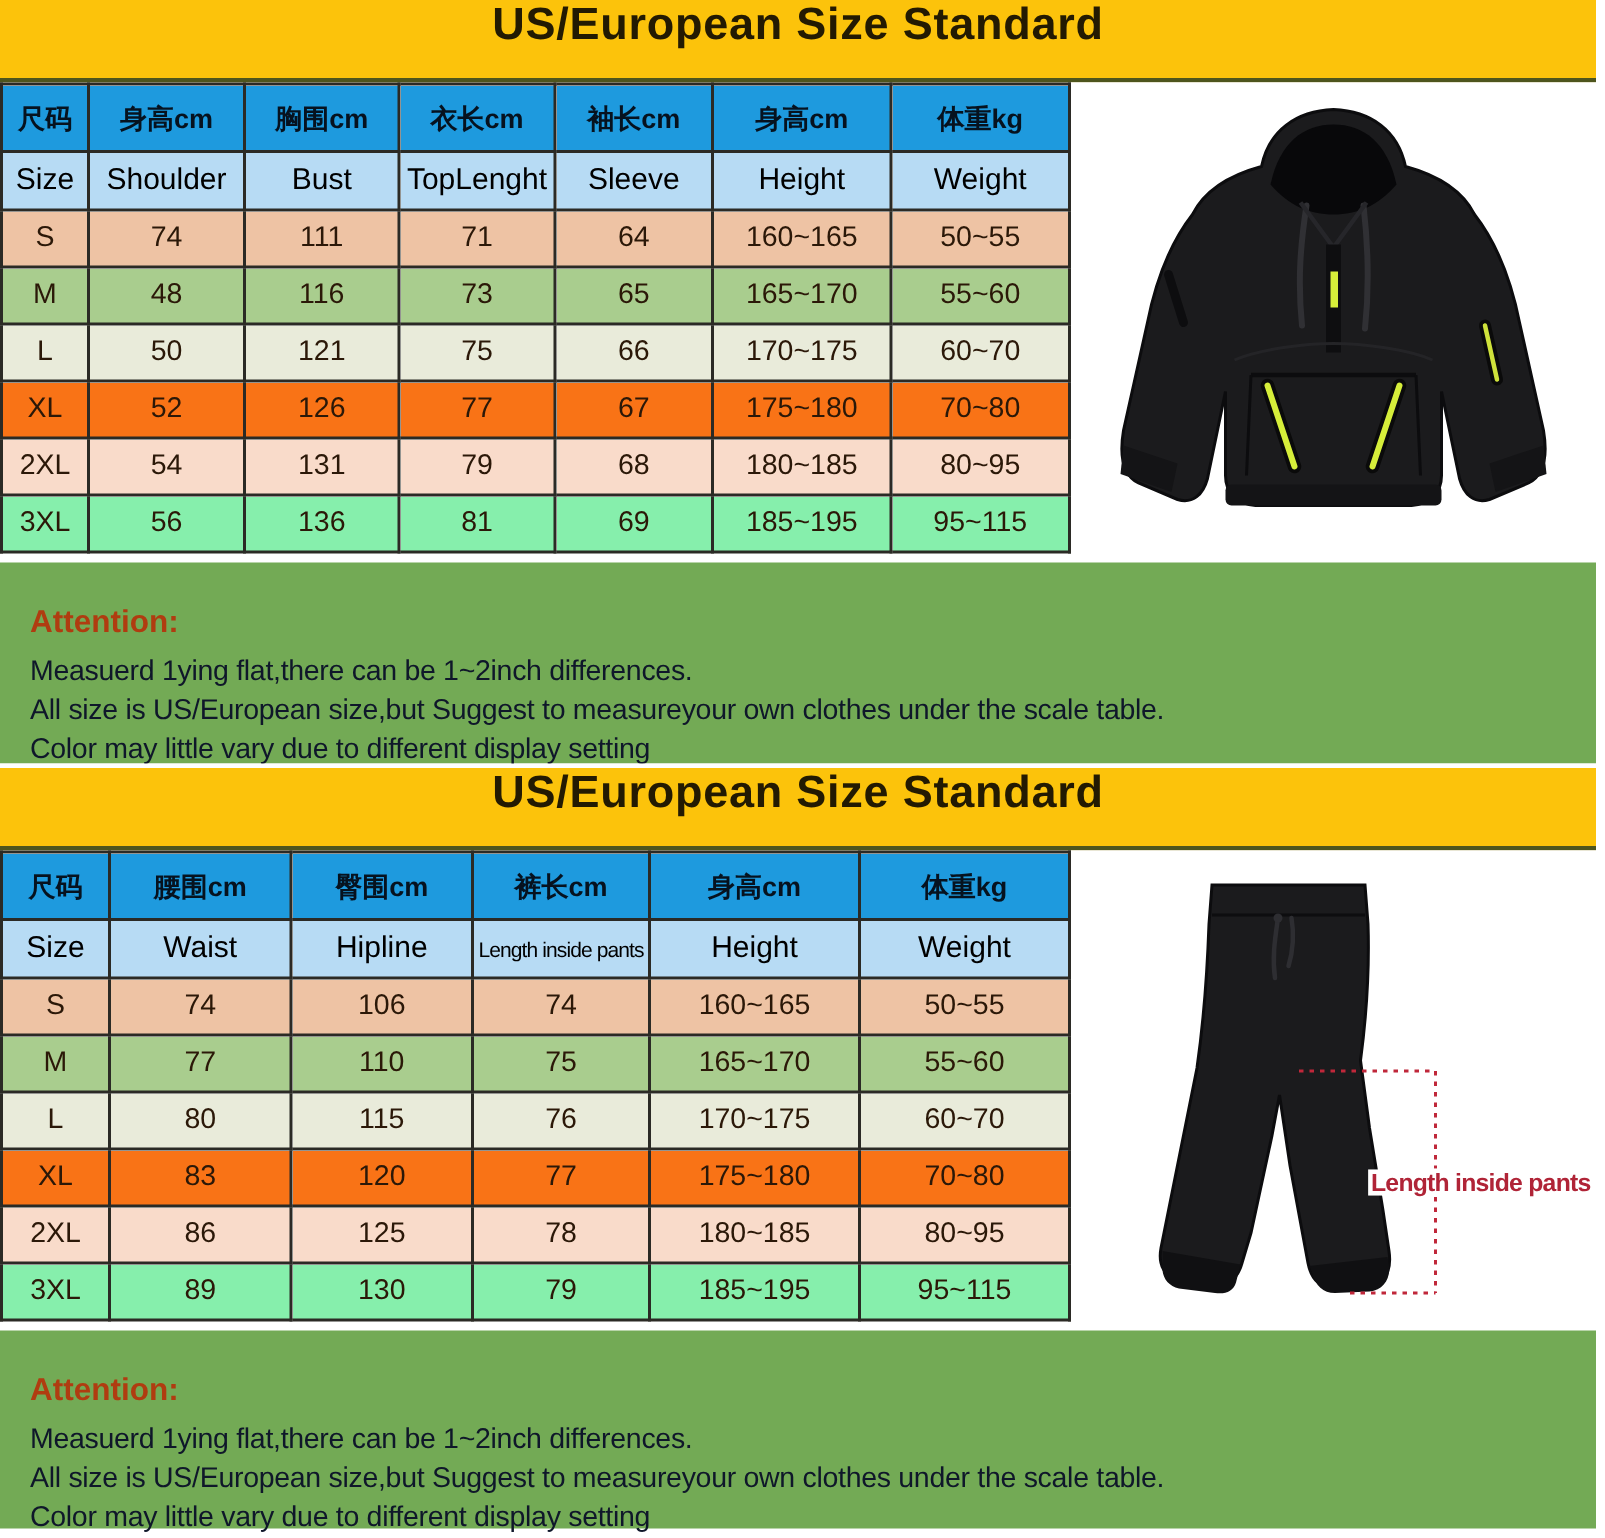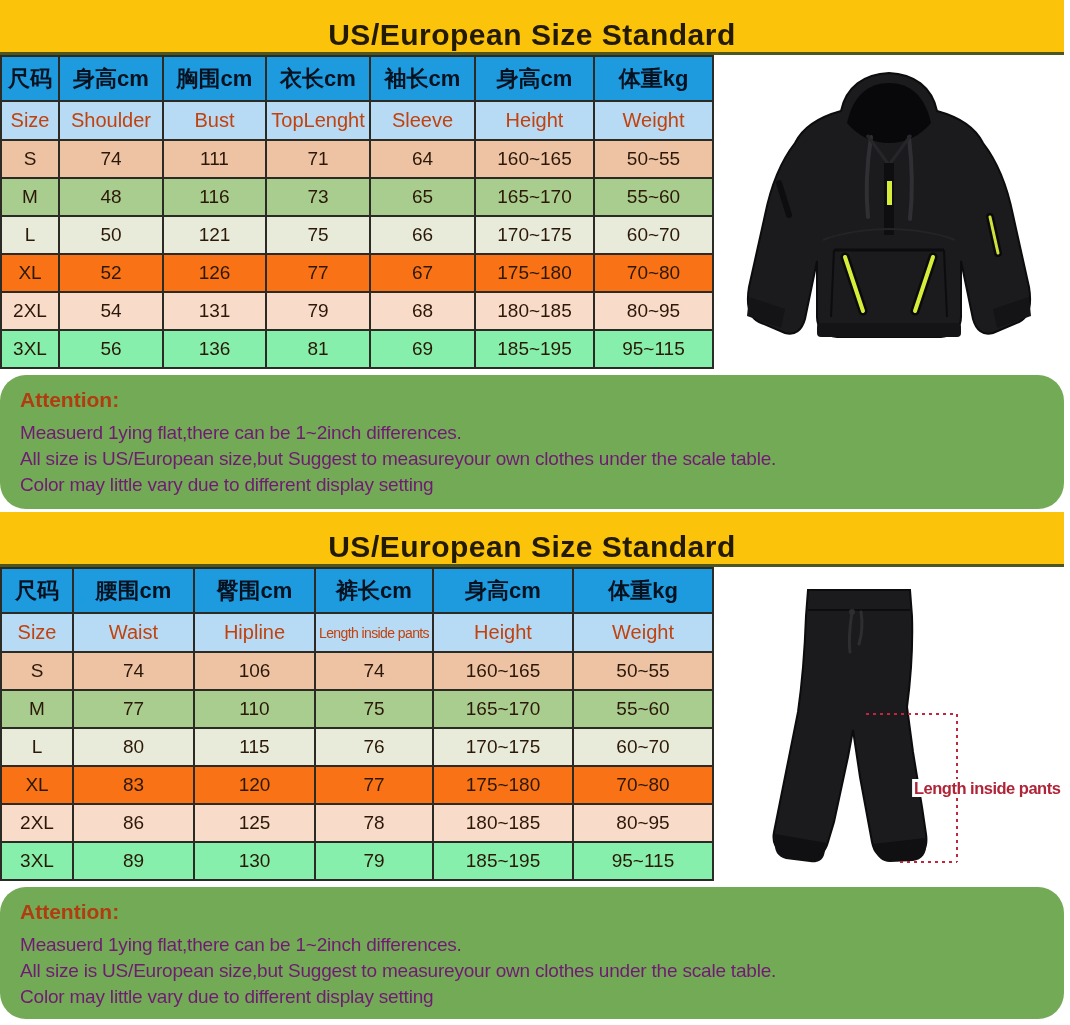--- a/index.html
+++ b/index.html
@@ -6,62 +6,62 @@
   html,body { background:#ffffff; }
   .page {
     width:1070px; height:1025px; background:#ffffff; overflow:hidden;
     font-family:"Liberation Sans","DejaVu Sans",sans-serif; position:relative;
   }
   .inner { width:1064px; height:100%; display:flex; flex-direction:column; }
 
   
   .banner {
     height:55px; background:#fcc30b; border-bottom:3px solid #4e551d;
-    display:flex; align-items:flex-end; justify-content:center; flex:0 0 auto;
+    display:flex; align-items:flex-start; justify-content:center; flex:0 0 auto;
   }
   .banner .title {
     font-size:30px; font-weight:700; color:#231a02; letter-spacing:0.5px;
   }
 
   
   .content { height:320px; display:flex; flex:0 0 auto; background:#ffffff; }
   .table-wrap { flex:0 0 712px; }
   table.size-table {
     border-collapse:collapse; table-layout:fixed; width:712px;
   }
   table.size-table th, table.size-table td {
     border:2px solid #2b2a25; text-align:center; vertical-align:middle;
     padding:0; overflow:hidden; white-space:nowrap;
   }
   tr.cn-row { height:45px; }
-  tr.cn-row th { background:#1e9ade; color:#06121f; font-size:22px; font-weight:700; }
+  tr.cn-row th { background:#1e9ade; color:#06121f; font-size:18px; font-weight:700; }
   tr.en-row { height:39px; }
-  tr.en-row th { background:#b7dbf4; color:#c2410c; font-size:20px; font-weight:400;margin-left:36px; }
+  tr.en-row th { background:#b7dbf4; color:#000000; font-size:20px; font-weight:400;margin-left:36px; }
   tr.en-row th.small { font-size:14px; letter-spacing:-0.6px; }
   tr.data-row { height:38px; }
   tr.data-row td { font-size:19px; color:#2b1808; }
   tr.r0 td { background:#eec3a4; }
   tr.r1 td { background:#a9cd8e; }
   tr.r2 td { background:#e9ebda; }
   tr.r3 td { background:#f97316; }
   tr.r4 td { background:#f9dbca; }
   tr.r5 td { background:#86efac; }
 
   .figure {
     flex:1 1 auto; display:flex; align-items:center; justify-content:center;
     background:#ffffff;
   }
 
   
   .attention {
-    background:#73aa55; padding:13px 0 0 20px; flex:0 0 auto; height:134px;border-radius:26px;
+    background:#73aa55; padding:28px 0 0 20px; flex:0 0 auto; height:134px;
   }
   .attention.last { height:132px; }
   .attn-heading { color:#b03c10; font-size:21px; font-weight:700; margin-bottom:8px; }
-  .attn-line { color:#701a75; font-size:19px; line-height:26px; letter-spacing:-0.2px; }
+  .attn-line { color:#0f172a; font-size:19px; line-height:26px; letter-spacing:-0.2px; }
 
   .gap { height:3px; background:#ffffff; flex:0 0 auto; }
 </style>
 </head>
 <body>
 
 <div class="page">
 <div class="inner">
 
   <div class="banner">

